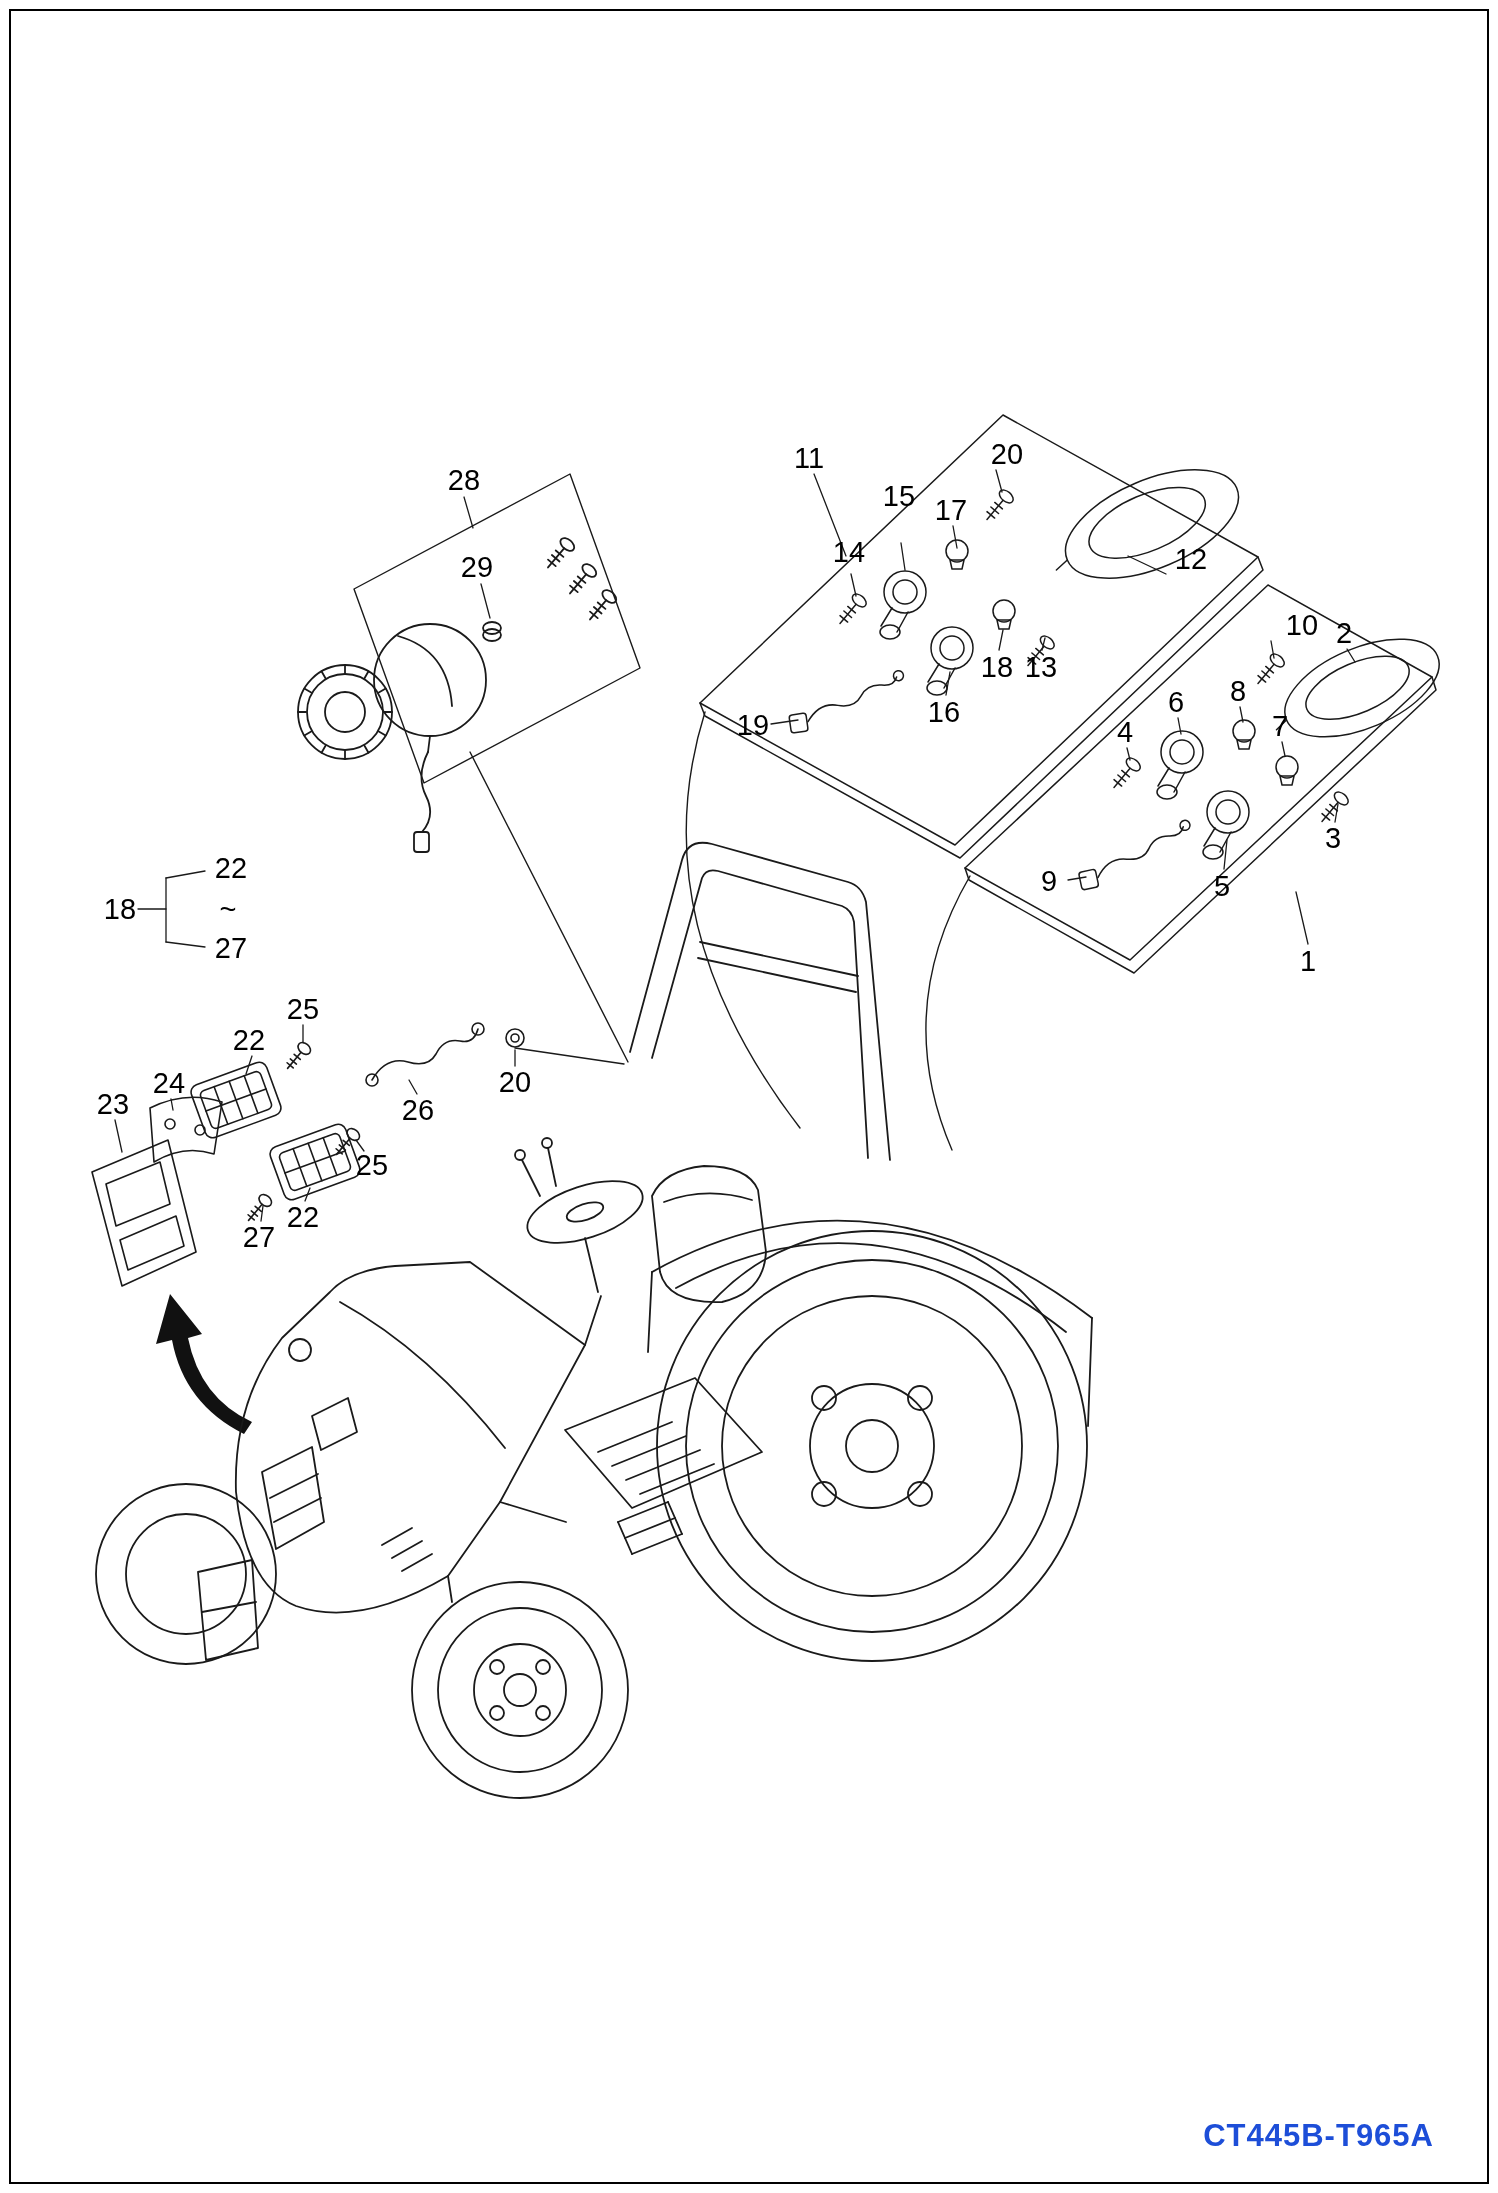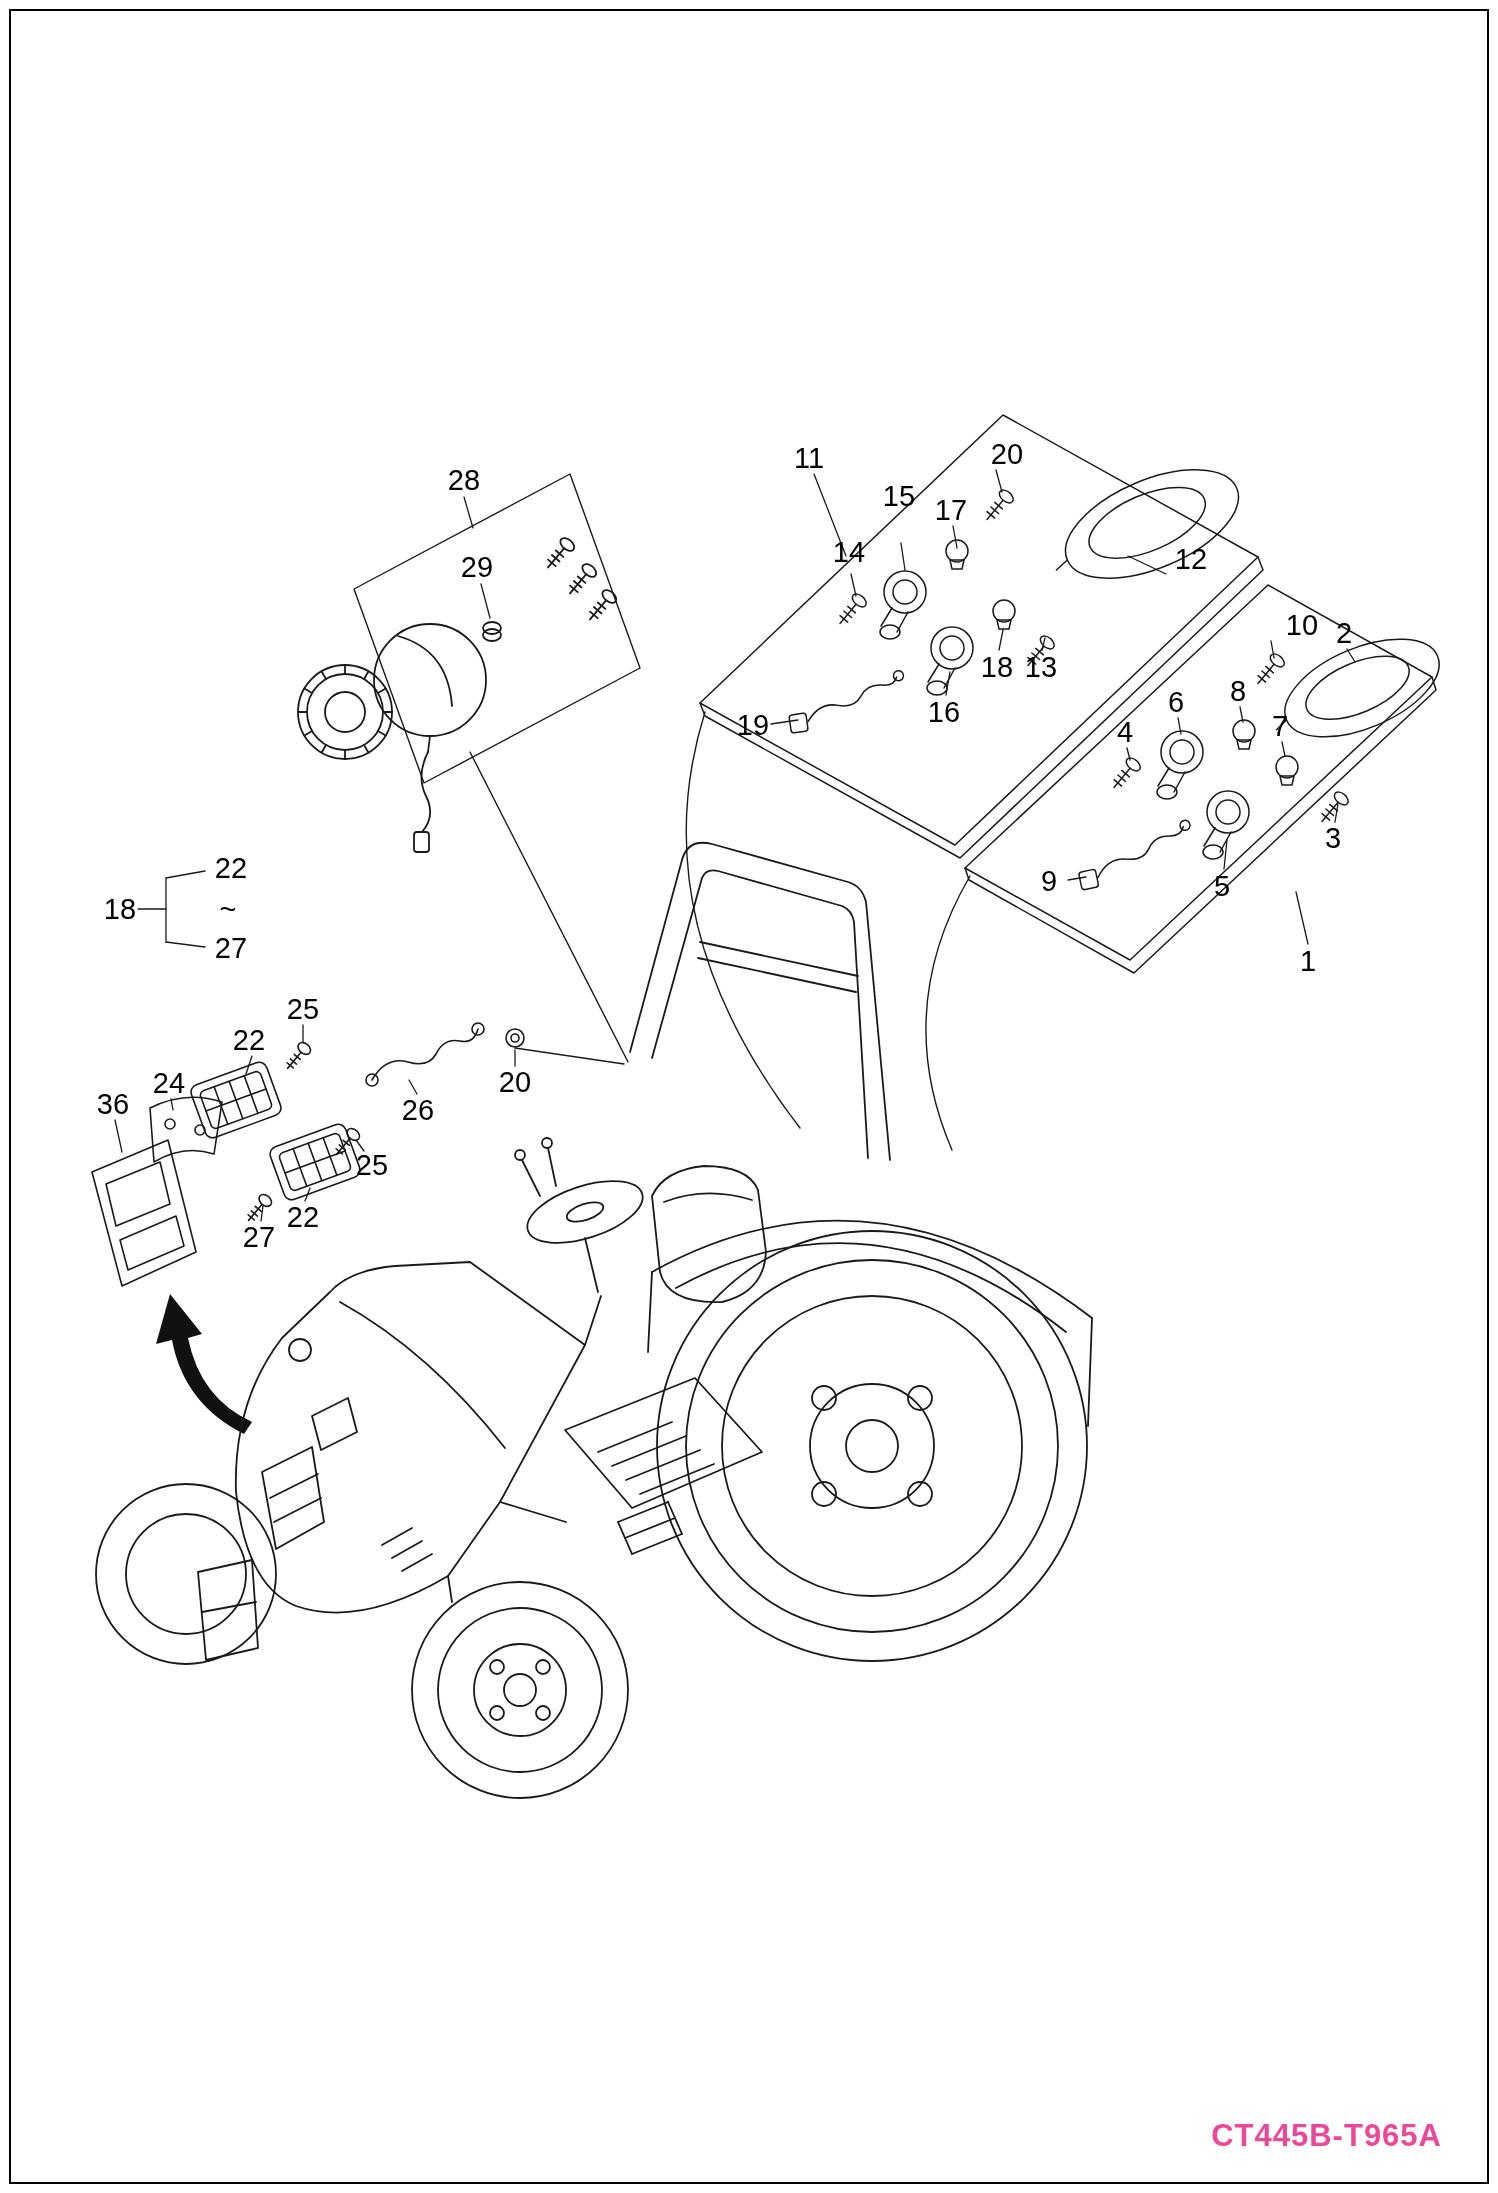--- a/index.html
+++ b/index.html
@@ -8,22 +8,22 @@
     position:relative;width:1498px;height:2193px;background:#ffffff;
     font-family:"Liberation Sans",sans-serif;overflow:hidden;margin:0 auto;text-align:center;
   }
   .frame{position:absolute;inset:9px;border:2px solid #000;pointer-events:none}
   svg.art{position:absolute;left:0;top:0;width:1498px;height:2193px}
   .callout{
     position:absolute;transform:translate(-50%,-50%);
     font-size:29px;color:#000;white-space:nowrap;line-height:1;
   }
   .code{
-    position:absolute;right:56px;top:2118px;
-    font-size:31px;font-weight:bold;letter-spacing:1px;color:#ec4899;
+    position:absolute;right:64px;top:2118px;
+    font-size:31px;font-weight:bold;letter-spacing:1px;color:#1d4ed8;
   }
 </style>
 </head>
 <body>
 
 <div class="stage">
   <div class="frame"></div>
 
   <svg class="art" viewBox="0 0 1498 2193">
     <g stroke="#1a1a1a" stroke-width="1.8" fill="none" stroke-linecap="round" stroke-linejoin="round">
@@ -423,19 +423,19 @@
   <div class="callout" style="left:1308px;top:961px">1</div>
   <div class="callout" style="left:120px;top:909px">18</div>
   <div class="callout" style="left:231px;top:868px">22</div>
   <div class="callout" style="left:228px;top:909px">~</div>
   <div class="callout" style="left:231px;top:948px">27</div>
   <div class="callout" style="left:303px;top:1009px">25</div>
   <div class="callout" style="left:249px;top:1040px">22</div>
   <div class="callout" style="left:418px;top:1110px">26</div>
   <div class="callout" style="left:515px;top:1082px">20</div>
   <div class="callout" style="left:169px;top:1083px">24</div>
-  <div class="callout" style="left:113px;top:1104px">36</div>
+  <div class="callout" style="left:113px;top:1104px">23</div>
   <div class="callout" style="left:372px;top:1165px">25</div>
   <div class="callout" style="left:303px;top:1217px">22</div>
   <div class="callout" style="left:259px;top:1237px">27</div>
 
   <div class="code">CT445B-T965A</div>
 </div>
 
 </body></html>

